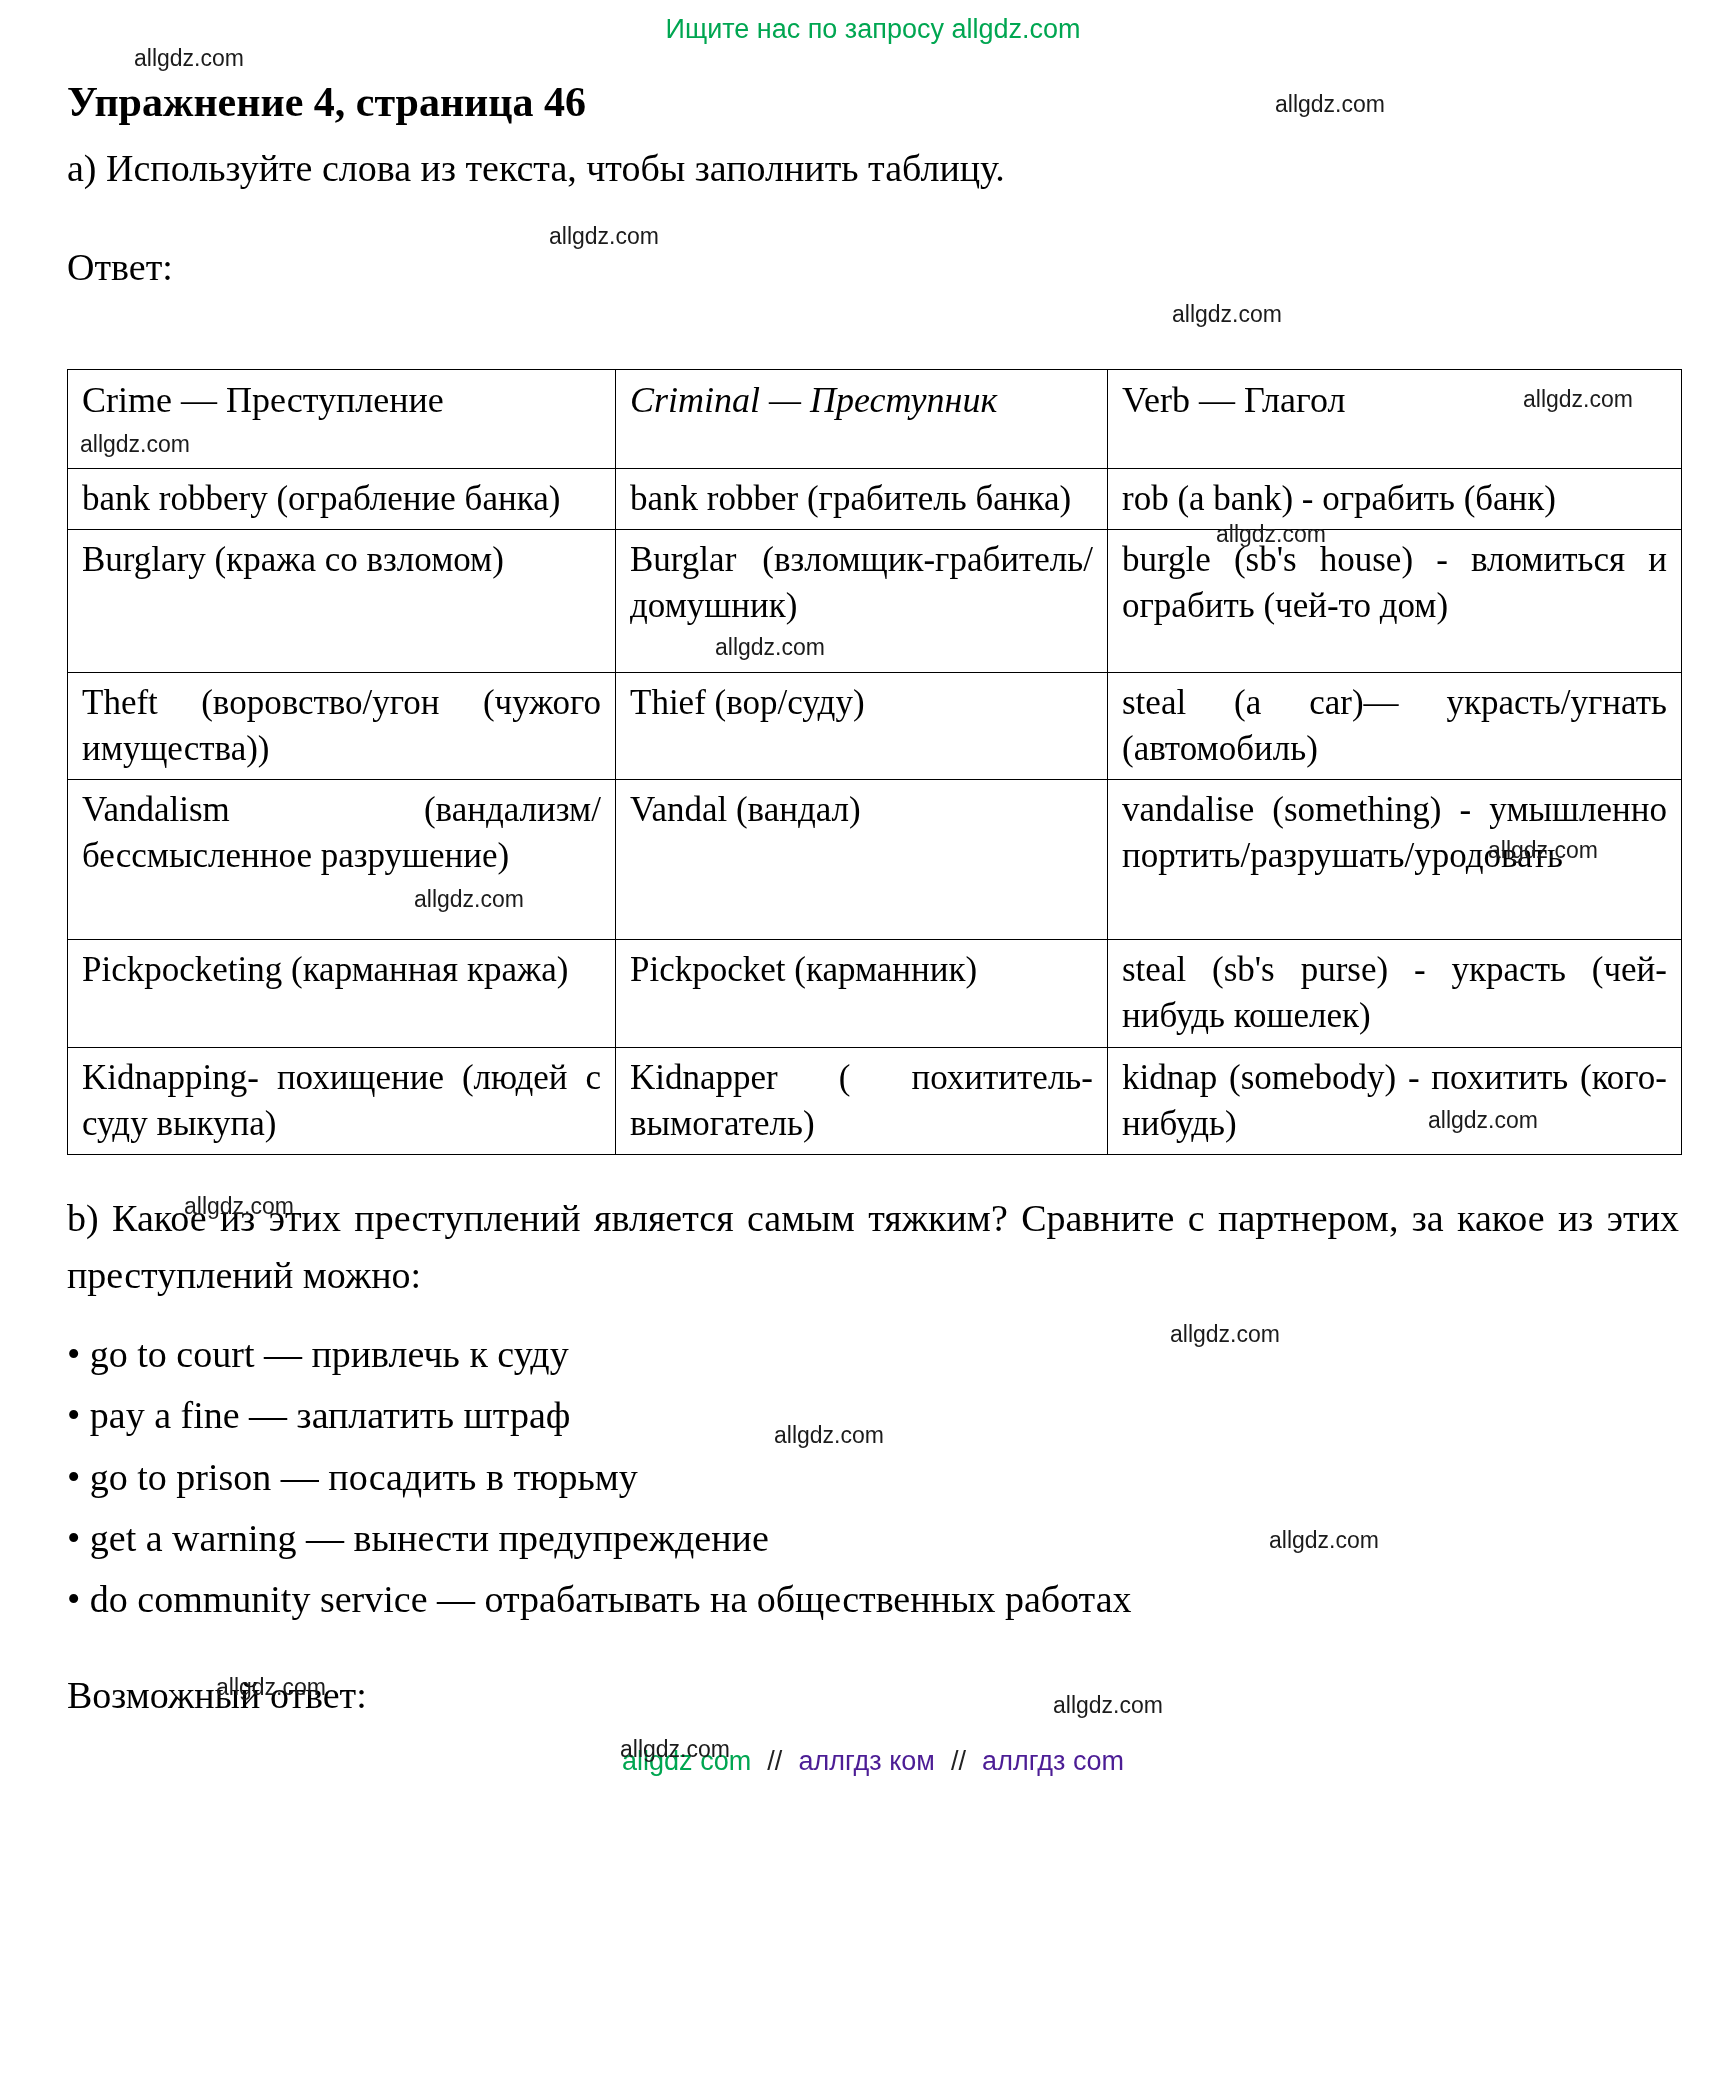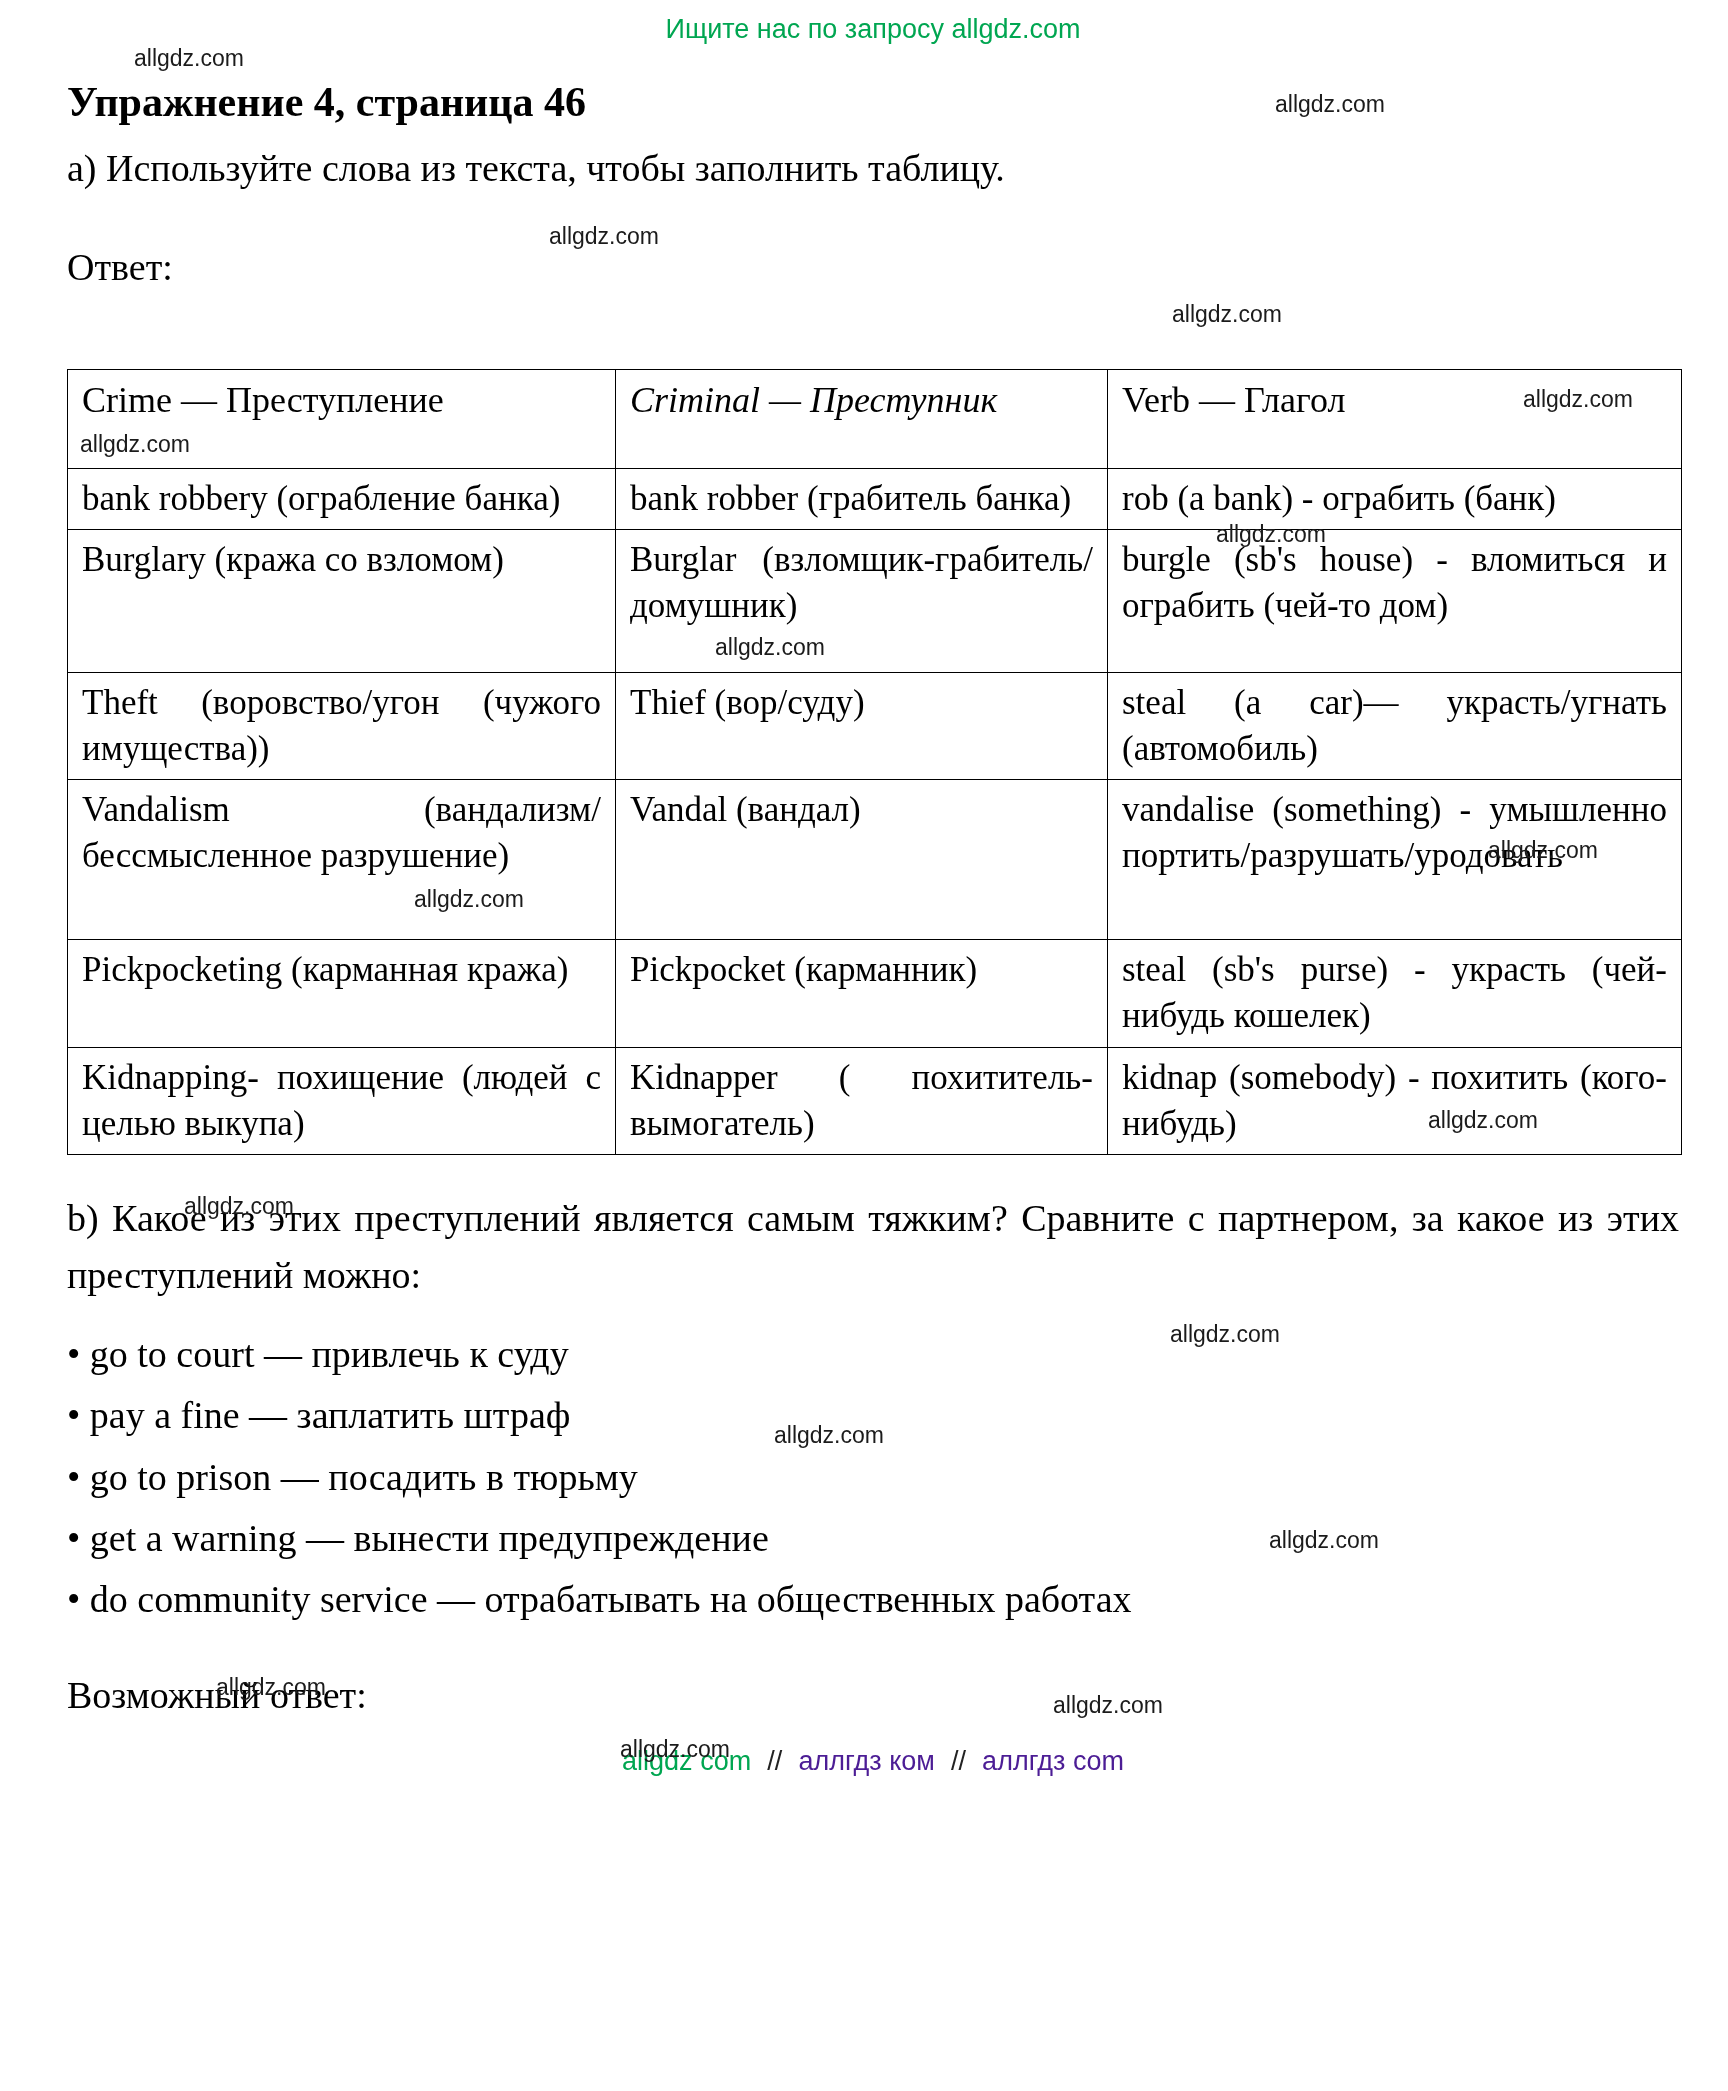--- a/index.html
+++ b/index.html
@@ -110,21 +110,21 @@
         </td>
       </tr>
 
       <tr class="r7">
         <td><span>Pickpocketing (карманная кража)</span></td>
         <td><span>Pickpocket (карманник)</span></td>
         <td><span>steal (sb's purse) - украсть (чей-нибудь кошелек)</span></td>
       </tr>
 
       <tr class="r8">
-        <td><span>Kidnapping- похищение (людей с целью выкупа)</span></td>
+        <td><span>Kidnapping- похищение (людей с суду выкупа)</span></td>
         <td><span>Kidnapper ( похититель-вымогатель)</span></td>
         <td>
           <span>kidnap (somebody) - похитить (кого-нибудь)</span>
           <span class="wm" style="left:320px; top:57px;">allgdz.com</span>
         </td>
       </tr>
     </tbody>
       </table>
 
     <div class="lower">

